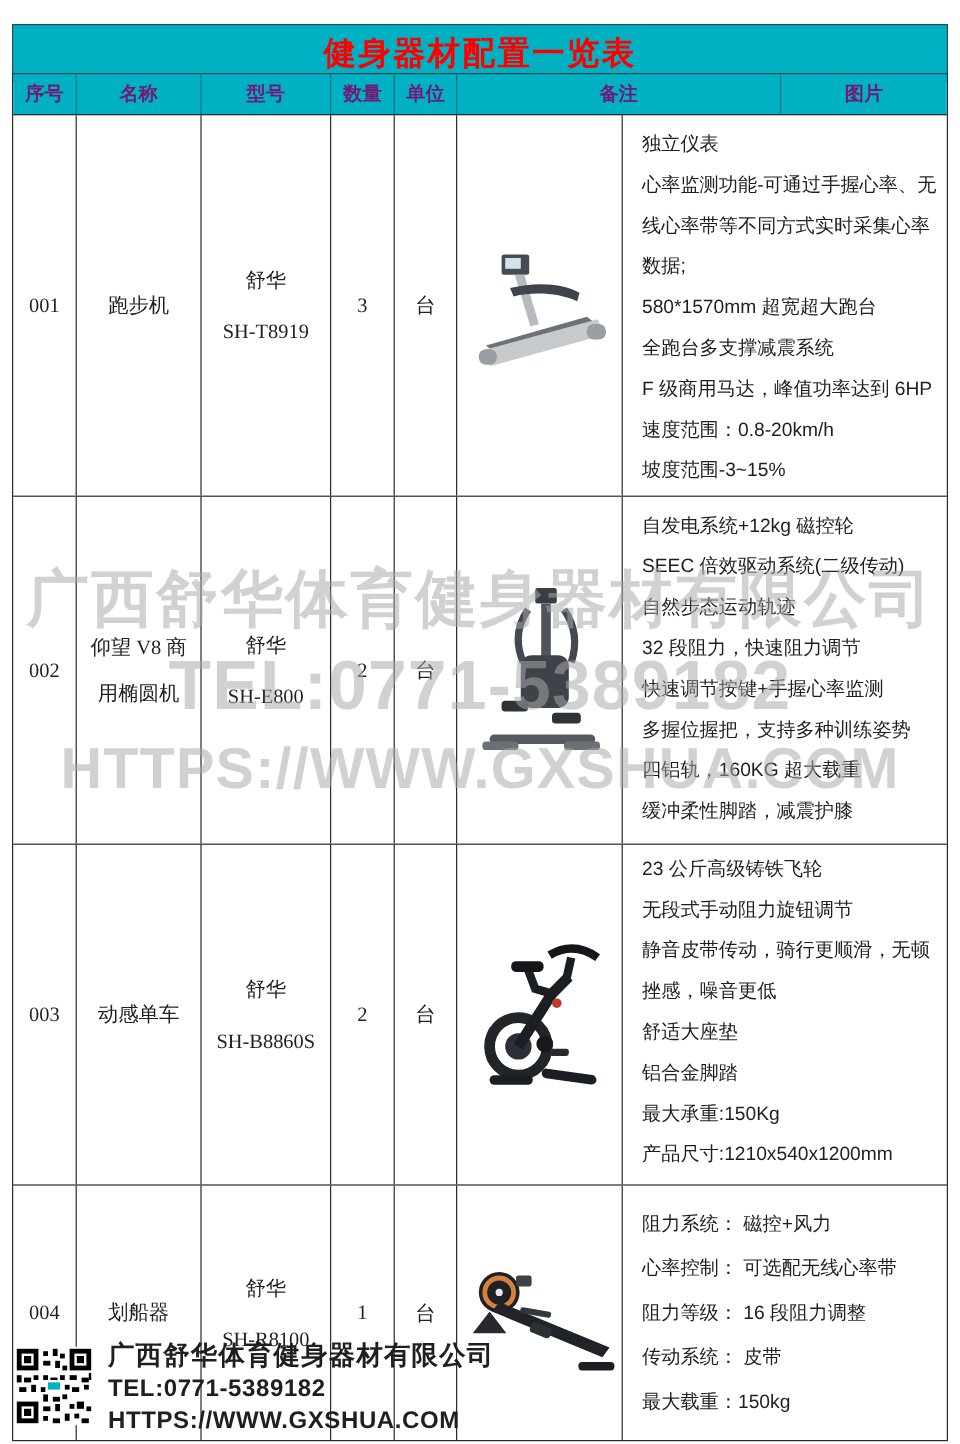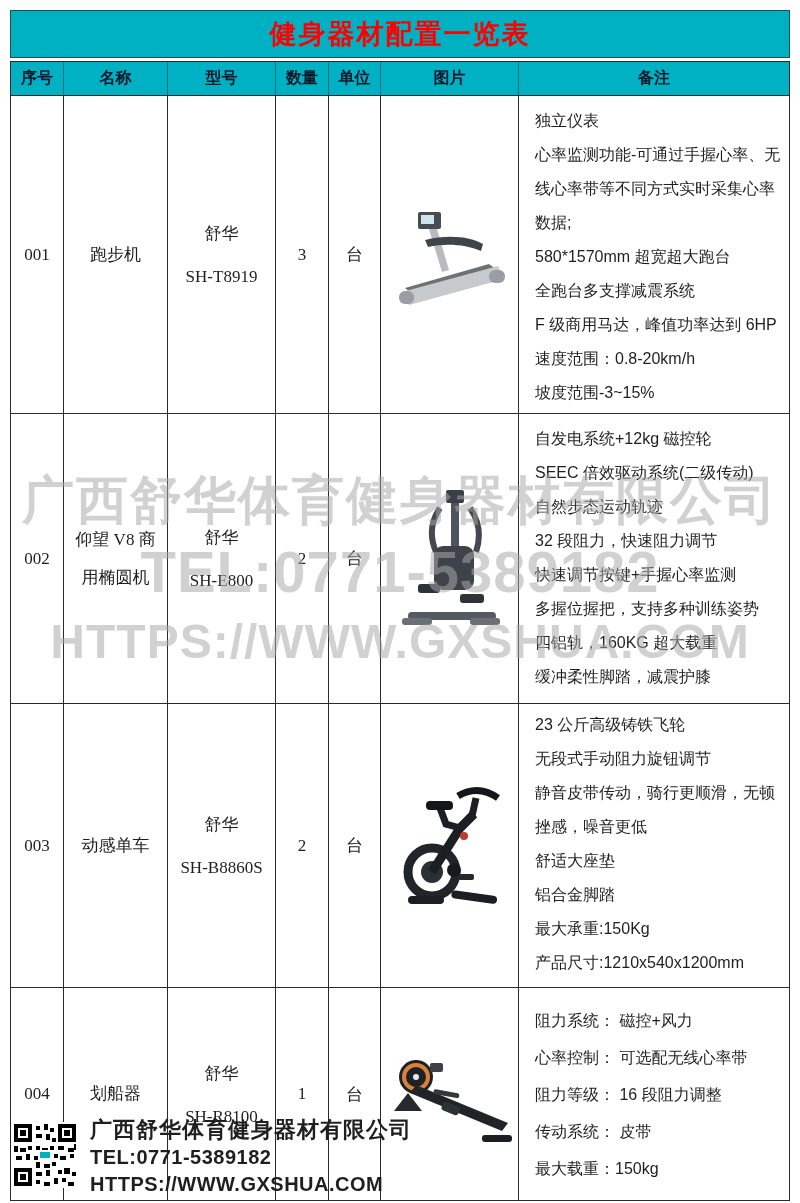--- a/index.html
+++ b/index.html
@@ -6,39 +6,39 @@
   html,body { background:#ffffff; }
   body {
     width:800px; height:1203px; position:relative; overflow:hidden;
     font-family:"Liberation Sans","DejaVu Sans",sans-serif;
     color:#1f1f1f;
   }
   .serif { font-family:"Liberation Serif","DejaVu Serif",serif; }
 
   
   .title-band{
-    position:absolute; left:10px; top:10px; width:780px; height:48px;
+    position:absolute; left:10px; top:20px; width:780px; height:48px;
     background:#00b1c4; border:1px solid #1f4f57;
     display:flex; align-items:center; justify-content:center;
   }
   .title-band .t{
     color:#fe0000; font-size:27px; font-weight:bold; letter-spacing:2px;
   }
 
   
   .sheet{
     position:absolute; left:10px; top:61px; width:780px;
     border:1px solid #2a2a2a; background:transparent;
   }
   .hrow{
     display:flex; height:34px; background:#00b1c4;
     border-bottom:1px solid #2a2a2a;
   }
   .hcell{
-    color:#0f172a; font-weight:bold; font-size:16px;
+    color:#701a75; font-weight:bold; font-size:16px;
     display:flex; align-items:center; justify-content:center;
     border-right:1px solid #17707c;
   }
   .hcell:last-child{ border-right:none; }
 
   .trow{ display:flex; border-bottom:1px solid #2a2a2a; }
   .trow:last-child{ border-bottom:none; }
   .cell{
     border-right:1px solid #2a2a2a;
     display:flex; align-items:center; justify-content:center;
@@ -90,22 +90,22 @@
 </div>
 
 <div class="sheet">
 
   <div class="hrow">
     <div class="hcell c1">序号</div>
     <div class="hcell c2">名称</div>
     <div class="hcell c3">型号</div>
     <div class="hcell c4">数量</div>
     <div class="hcell c5">单位</div>
+    <div class="hcell c7">备注</div>
     <div class="hcell c6">图片</div>
-    <div class="hcell c7">备注</div>
   </div>
 
   <div class="trow" style="height:318px">
     <div class="cell c1 serif">001</div>
     <div class="cell c2 serif name">跑步机</div>
     <div class="cell c3 serif model">
       <div>舒华</div>
       <div>SH-T8919</div>
     </div>
     <div class="cell c4 serif">3</div>

